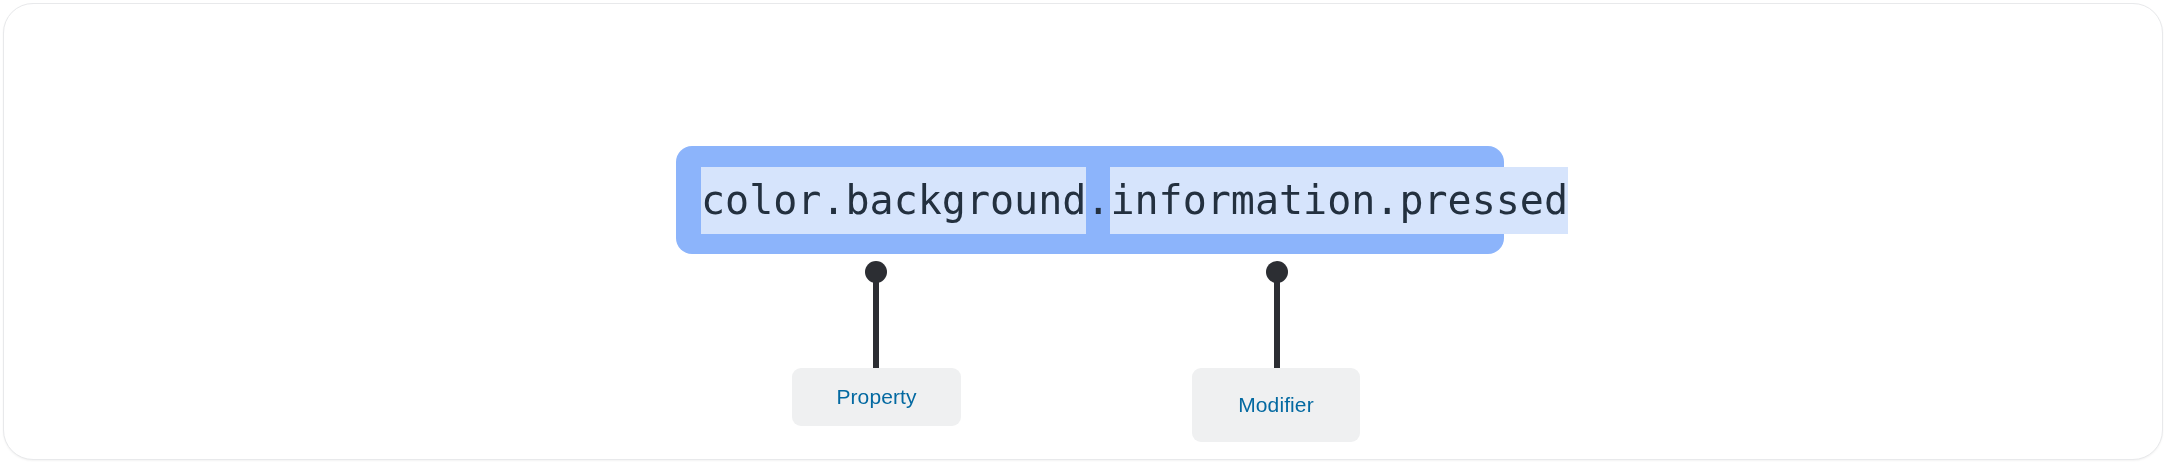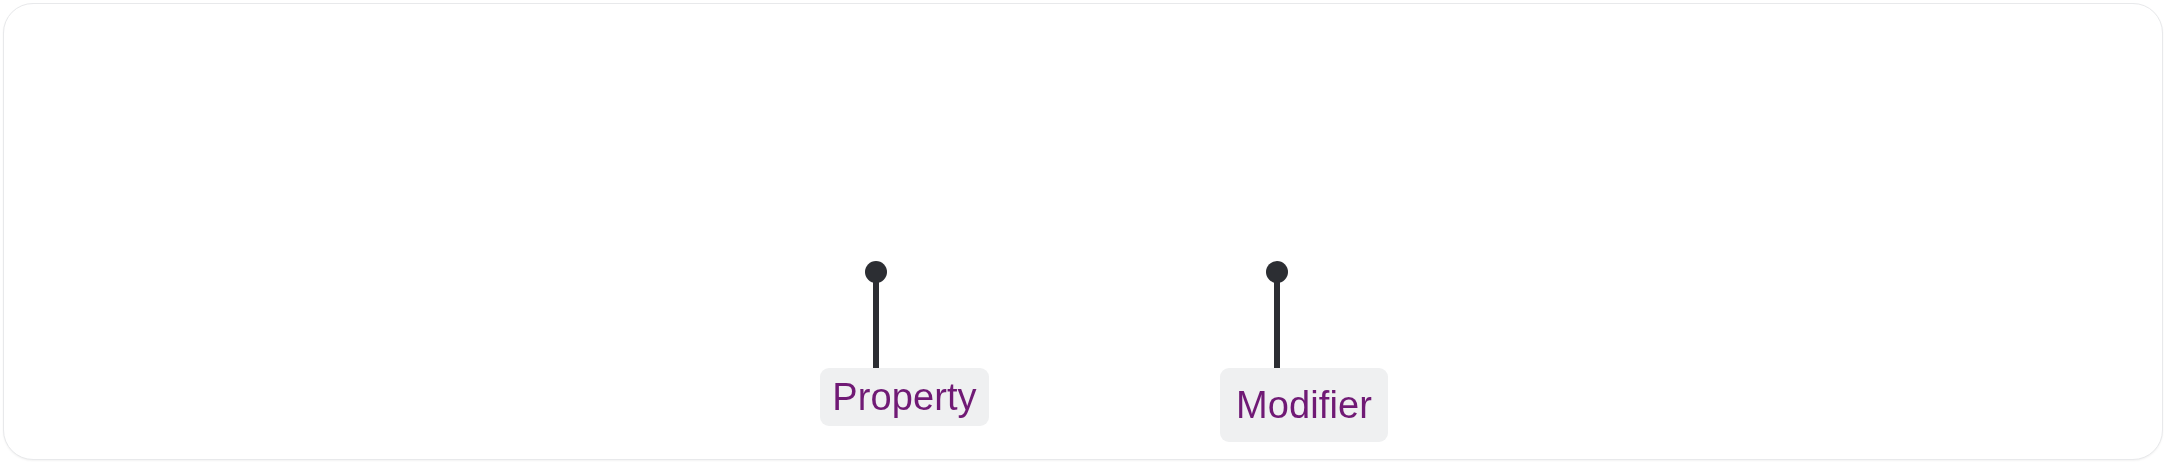--- a/index.html
+++ b/index.html
@@ -117,24 +117,23 @@
 
   
   .label-pill {
     position: absolute;
     box-sizing: border-box;
     background: #eff0f1;
     border-radius: 9px;
     display: flex;
     align-items: center;
     justify-content: center;
-    font-size: 38px;
-    color: #701a75;
+    font-size: 21px;
+    color: #0369a1;
     letter-spacing: 0.1px;
-    margin-left: 28px;
   }
 
   #label-property {
     left: 788px;
     top: 364px;
     width: 169px;
     height: 58px;
   }
 
   #label-modifier {
@@ -144,20 +143,25 @@
     height: 74px;
   }
 </style>
 </head>
 <body>
 
 <div id="screenshot">
 
   <div class="card">
 
+    <div class="token-pill">
+      <span class="token-text">
+        <span class="seg">color.background</span><span class="seg-sep">.</span><span class="seg">information.pressed</span>
+      </span>
+    </div>
 
     <div class="connector" id="connector-property">
       <span class="dot"></span>
       <span class="stem"></span>
     </div>
 
     <div class="connector" id="connector-modifier">
       <span class="dot"></span>
       <span class="stem"></span>
     </div>

